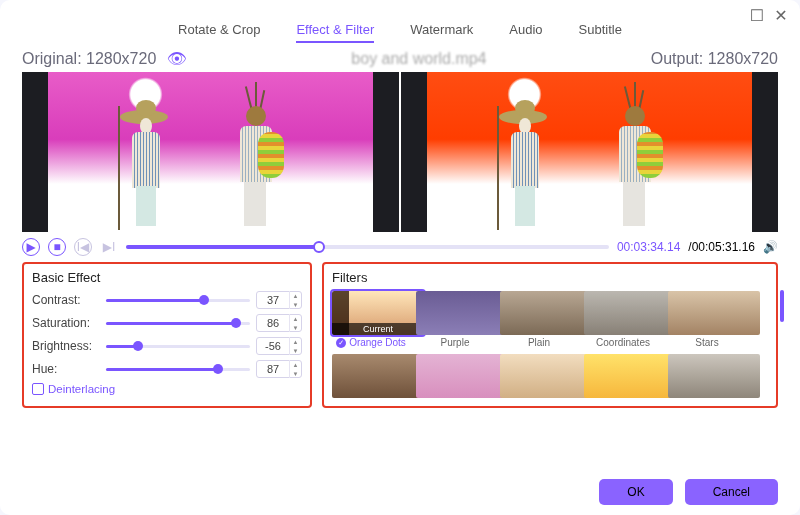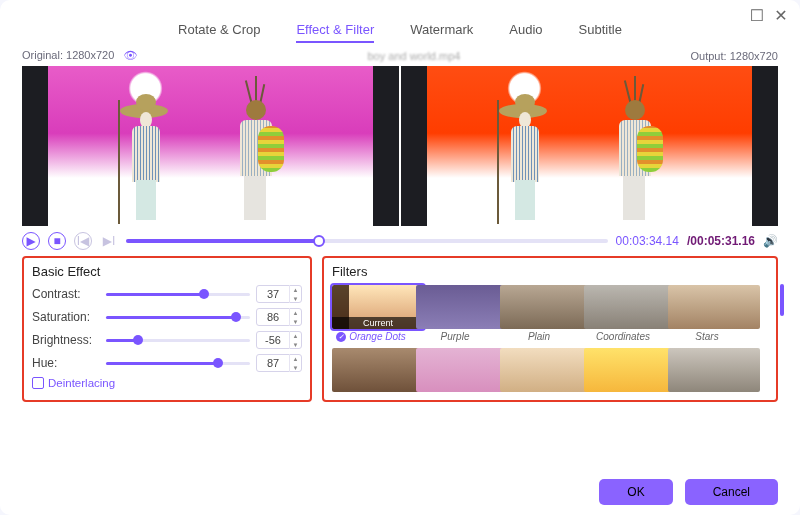--- a/index.html
+++ b/index.html
@@ -6,21 +6,21 @@
   body { width: 800px; height: 515px; background: #f5f6fd; overflow: hidden; }
   .window {
     position: relative; width: 800px; height: 515px; background: #fff;
     border-radius: 10px;
   }
   .titlebar { position: absolute; top: 6px; right: 10px; display: flex; gap: 6px; }
   .winbtn { width: 18px; height: 18px; display:flex; align-items:center; justify-content:center; color:#666; }
   .tabs { display:flex; justify-content:center; gap: 36px; padding-top: 22px; font-size:13px; color:#555; }
   .tab { cursor: pointer; padding-bottom:4px; }
   .tab.active { color:#7a55ff; border-bottom:2px solid #7a55ff; }
-  .inforow { display:flex; align-items:center; justify-content:space-between; padding: 6px 22px 4px 22px; font-size:11px; color:#6a6a7a; }
+  .inforow { display:flex; align-items:center; justify-content:space-between; padding: 6px 22px 4px 22px; font-size:16px; color:#6a6a7a; }
   .inforow .eye { color:#7a55ff; margin-left:6px; }
   .filename { color:#aaa; filter: blur(1px); }
   .previews { display:flex; gap:2px; padding: 0 22px; }
   .preview-wrap { flex:1; background:#1c1d22; height:160px; position:relative; display:flex; justify-content:center; }
   .paint { width:86%; height:100%; background:#fff; position:relative; overflow:hidden; }
   
   .sky { position:absolute; top:0; left:0; right:0; height:70%; }
   .sky.pink { background: radial-gradient(circle at 30% 20%, #fff 6%, transparent 7%), linear-gradient(180deg,#e85cc8,#d93dbb 60%,#fff 100%); }
   .sky.orange { background: radial-gradient(circle at 30% 20%, #fff 6%, transparent 7%), linear-gradient(180deg,#ff4d12,#ff3d00 60%,#fff 100%); }
   .figure { position:absolute; bottom:2px; }
@@ -43,21 +43,21 @@
   .bag { position:absolute; top:20px; left:22px; width:26px; height:46px; background:repeating-linear-gradient(0deg,#8fce3b 0 4px,#e8d43a 4px 8px,#e28f2c 8px 12px); border-radius:12px;}
   .legs2 { position:absolute; top:70px; left:8px; width:22px; height:44px; background:#e6e4df; }
 
   .controls-row { display:flex; align-items:center; gap:8px; padding: 6px 22px 2px 22px; font-size:12px; }
   .ctrl-btn { width:18px; height:18px; border:1.5px solid #7a55ff; border-radius:50%; display:flex; align-items:center; justify-content:center; color:#7a55ff; }
   .ctrl-btn.gray { border-color:#c7c3e0; color:#c7c3e0; }
   .timeline { flex:1; height:4px; background:#e4e2f6; border-radius:2px; position:relative; }
   .timeline .fill { position:absolute; left:0; top:0; height:100%; width:40%; background:#7a55ff; border-radius:2px;}
   .timeline .thumb { position:absolute; left:40%; top:-4px; width:12px; height:12px; background:#fff; border:2px solid #7a55ff; border-radius:50%; margin-left:-6px;}
   .time-cur { color:#7a55ff; }
-  .time-tot { color:#701a75;font-weight:bold; }
+  .time-tot { color:#000000; }
   .spk { color:#7a55ff; }
 
   .lower { display:flex; gap:10px; padding: 4px 22px 0 22px; }
   .panel { border:2px solid #e63b27; border-radius:4px; padding:6px 8px 8px 8px; }
   .panel.basic { width: 290px; }
   .panel.filters { flex:1; position:relative; }
   .panel h3 { font-size:13px; font-weight:normal; margin-bottom:6px; color:#222;}
   .slrow { display:flex; align-items:center; gap:6px; margin-bottom:5px; font-size:12px; color:#444;}
   .slrow label { width:68px; }
   .track { flex:1; height:3px; background:#e4e2f6; border-radius:2px; position:relative; }
@@ -70,21 +70,21 @@
   .checkbox-row { display:flex; align-items:center; gap:4px; font-size:11.5px; color:#7a55ff; margin-top:2px;}
   .chkbox { width:12px; height:12px; border:1.5px solid #7a55ff; border-radius:2px; }
   .smallbtns { display:flex; gap:8px; margin-top:6px; }
   .smallbtn { border:1px solid #b8a9f0; color:#7a55ff; background:#fff; font-size:11px; padding:3px 10px; border-radius:4px; }
 
   .filter-grid { display:flex; flex-wrap:wrap; gap:6px; }
   .fitem { width:78px; }
   .fthumb { width:92px; height:44px; border-radius:2px; position:relative; overflow:hidden; }
   .fthumb.sel { outline:2px solid #7a55ff; }
   .fthumb .cur { position:absolute; bottom:0; left:0; right:0; background:rgba(0,0,0,.65); color:#fff; font-size:9px; text-align:center; padding:1px 0;}
-  .flabel { font-size:10px; text-align:right; color:#666; margin-top:2px; display:flex; align-items:center; justify-content:center; gap:3px;font-style:italic;}
+  .flabel { font-size:10px; text-align:right; color:#666; margin-top:2px; display:flex; align-items:center; justify-content:center; gap:3px;}
   .flabel.sel { color:#7a55ff; }
   .chkcircle { width:10px; height:10px; border-radius:50%; background:#7a55ff; display:inline-flex; align-items:center; justify-content:center; color:#fff; font-size:7px;}
   .vscroll { position:absolute; right:-8px; top:26px; width:4px; height:32px; background:#7a55ff; border-radius:2px;}
   
   .t-orange { background:linear-gradient(180deg,#ffe6ba,#d69a6b),linear-gradient(90deg,#5a4b3c 0 18%, transparent 18%); background-blend-mode:multiply; }
   .t-purple { background:linear-gradient(180deg,#6a5c94,#8b7eb6); }
   .t-plain  { background:linear-gradient(180deg,#b8a793,#7c6a56); }
   .t-coord  { background:linear-gradient(180deg,#c3bdb2,#8c8070); filter:contrast(.9) grayscale(.3); }
   .t-stars  { background:linear-gradient(180deg,#d9c4a8,#a38364); }
   .t-a { background:linear-gradient(180deg,#a88a6e,#6f513a); }

